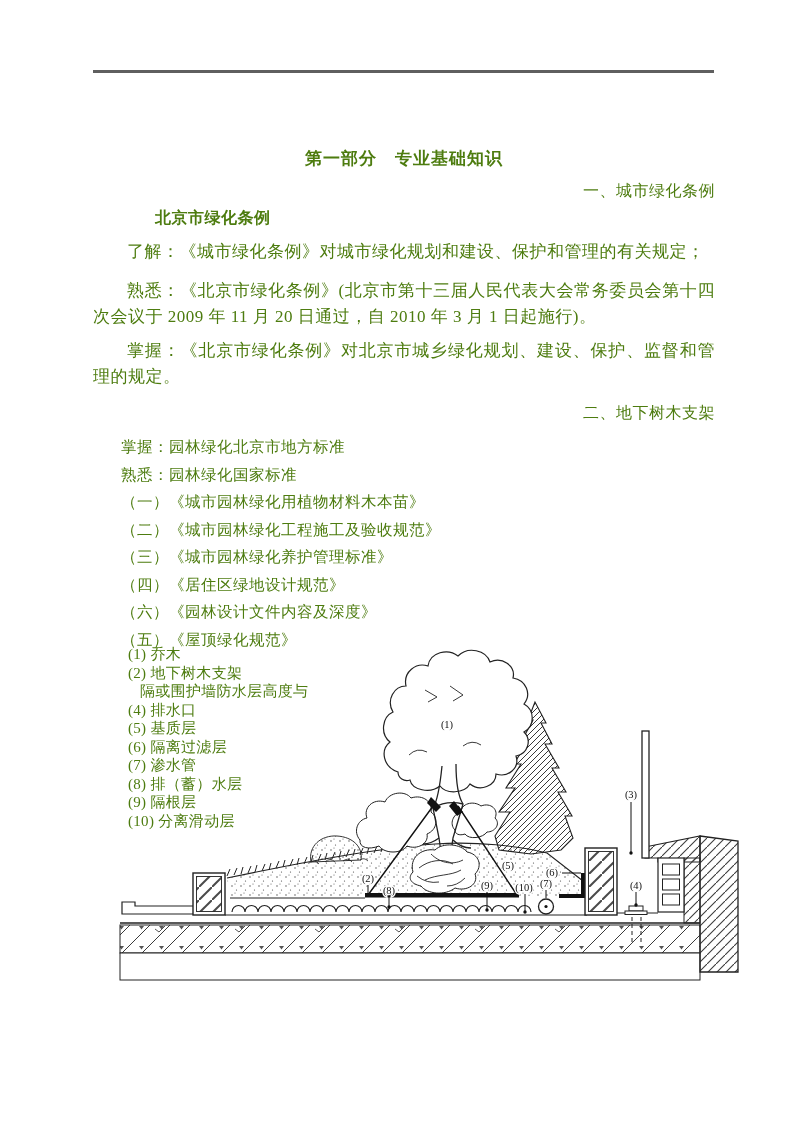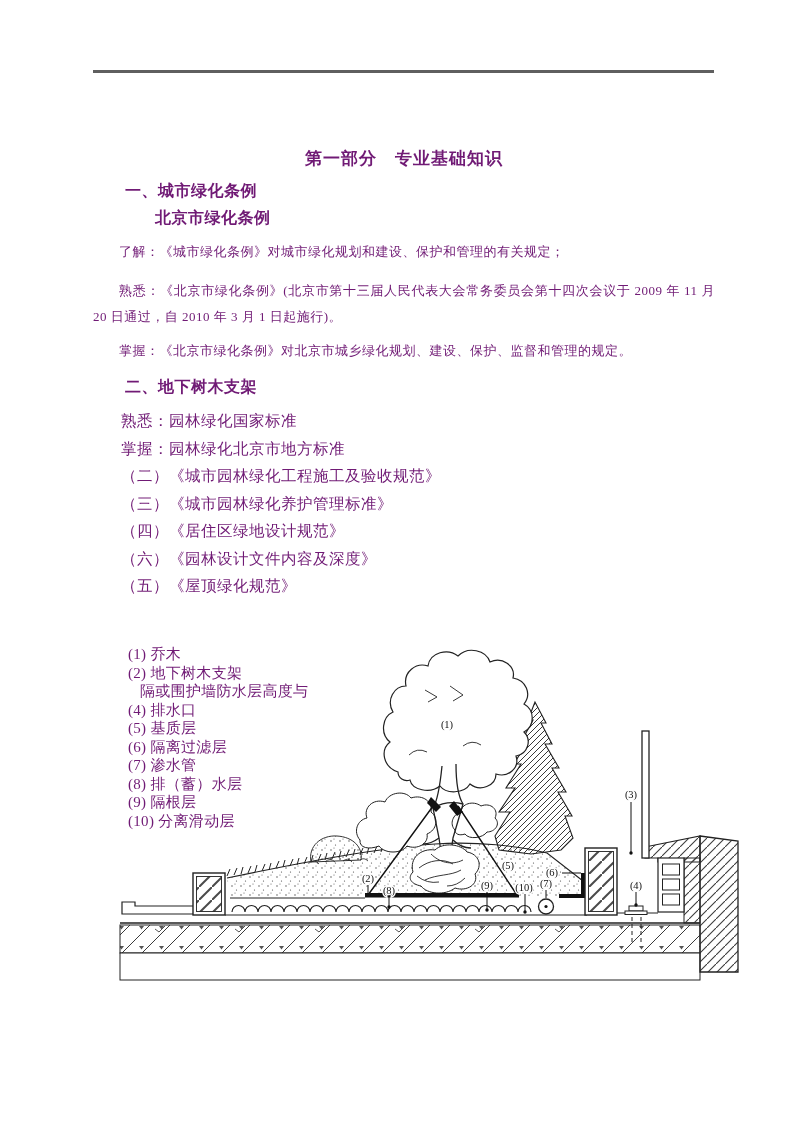--- a/index.html
+++ b/index.html
@@ -1,27 +1,27 @@
 <!DOCTYPE html>
 <html><head>
 <meta charset="utf-8">
 <style>
   html,body{margin:0;padding:0;background:#e8e8e8;}
   .page{position:relative;width:800px;height:1132px;margin:0 auto;background:#ffffff;overflow:hidden;
-        font-family:"Liberation Serif","DejaVu Serif",serif;color:#701a75;}
+        font-family:"Liberation Serif","DejaVu Serif",serif;color:#4d7c0f;}
   .rule{position:absolute;left:93px;top:70px;width:621px;height:3px;background:#5f5f5f;}
   .text-col{position:absolute;left:93px;top:148px;width:622px;}
   .doc-title{margin:0;font-family:"Liberation Sans","DejaVu Sans",sans-serif;
              font-size:17px;font-weight:bold;text-align:center;letter-spacing:1px;line-height:22px;}
-  .h-sec{font-family:"Liberation Sans","DejaVu Sans",sans-serif;font-size:16px;font-weight:bold;
-         line-height:22px;letter-spacing:0.5px;}
+  .h-sec{font-family:"Liberation Sans","DejaVu Sans",sans-serif;font-size:16px;font-weight:normal;
+         line-height:22px;letter-spacing:0.5px;text-align:right;}
   .h-sec1{margin:10px 0 0 32px;}
   .h-sub{margin:5px 0 0 62px;font-family:"Liberation Sans","DejaVu Sans",sans-serif;
          font-size:16px;font-weight:bold;line-height:22px;letter-spacing:0.5px;}
-  .para{font-size:13px;line-height:26px;letter-spacing:0.5px;text-indent:2em;text-align:justify;}
+  .para{font-size:17px;line-height:26px;letter-spacing:0.5px;text-indent:2em;text-align:justify;}
   .p1{margin:10px 0 0;}
   .p2{margin:13px 0 0;}
   .p3{margin:8px 0 0;}
   .h-sec2{margin:12px 0 0 32px;}
   .std-lines{margin:9px 0 0 28px;}
   .std-line{font-size:15.5px;line-height:27.5px;letter-spacing:0.5px;white-space:nowrap;}
   .figure{position:absolute;left:95px;top:640px;width:650px;height:350px;}
   .diagram-svg{position:absolute;left:0;top:0;}
   .legend{position:absolute;left:33px;top:5px;z-index:2;}
   .legend-line{font-size:15px;line-height:18.5px;letter-spacing:0.3px;white-space:nowrap;}
@@ -37,22 +37,23 @@
 
   <div class="text-col">
     <h1 class="doc-title">第一部分　专业基础知识</h1>
     <div class="h-sec h-sec1">一、城市绿化条例</div>
     <div class="h-sub">北京市绿化条例</div>
     <p class="para p1">了解：《城市绿化条例》对城市绿化规划和建设、保护和管理的有关规定；</p>
     <p class="para p2">熟悉：《北京市绿化条例》(北京市第十三届人民代表大会常务委员会第十四次会议于 2009 年 11 月 20 日通过，自 2010 年 3 月 1 日起施行)。</p>
     <p class="para p3">掌握：《北京市绿化条例》对北京市城乡绿化规划、建设、保护、监督和管理的规定。</p>
     <div class="h-sec h-sec2">二、地下树木支架</div>
     <div class="std-lines">
+        <div class="std-line">掌握：园林绿化北京市地方标准</div>
         <div class="std-line">熟悉：园林绿化国家标准</div>
-        <div class="std-line">掌握：园林绿化北京市地方标准</div>
+        <div class="std-line">（一）《城市园林绿化用植物材料木本苗》</div>
         <div class="std-line">（二）《城市园林绿化工程施工及验收规范》</div>
         <div class="std-line">（三）《城市园林绿化养护管理标准》</div>
         <div class="std-line">（四）《居住区绿地设计规范》</div>
         <div class="std-line">（六）《园林设计文件内容及深度》</div>
         <div class="std-line">（五）《屋顶绿化规范》</div>
       </div>
   </div>
 
   <div class="figure">
     <div class="legend">

